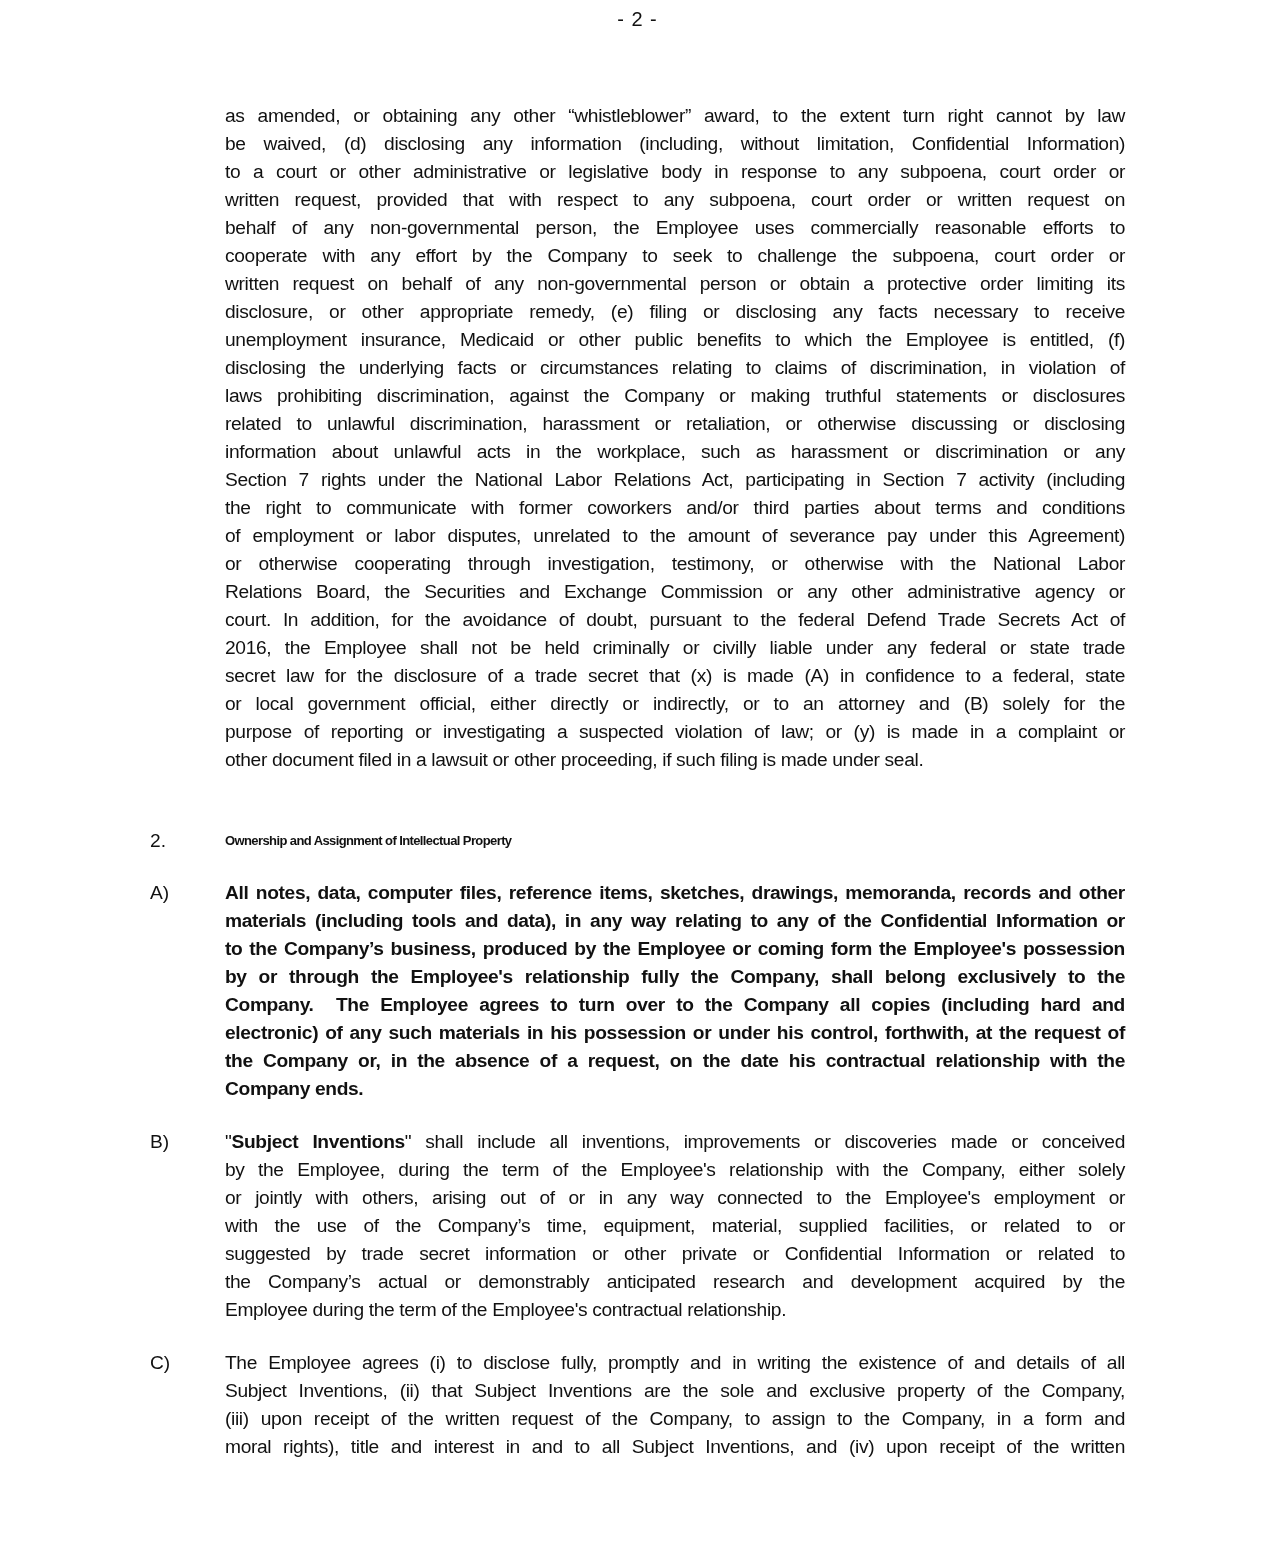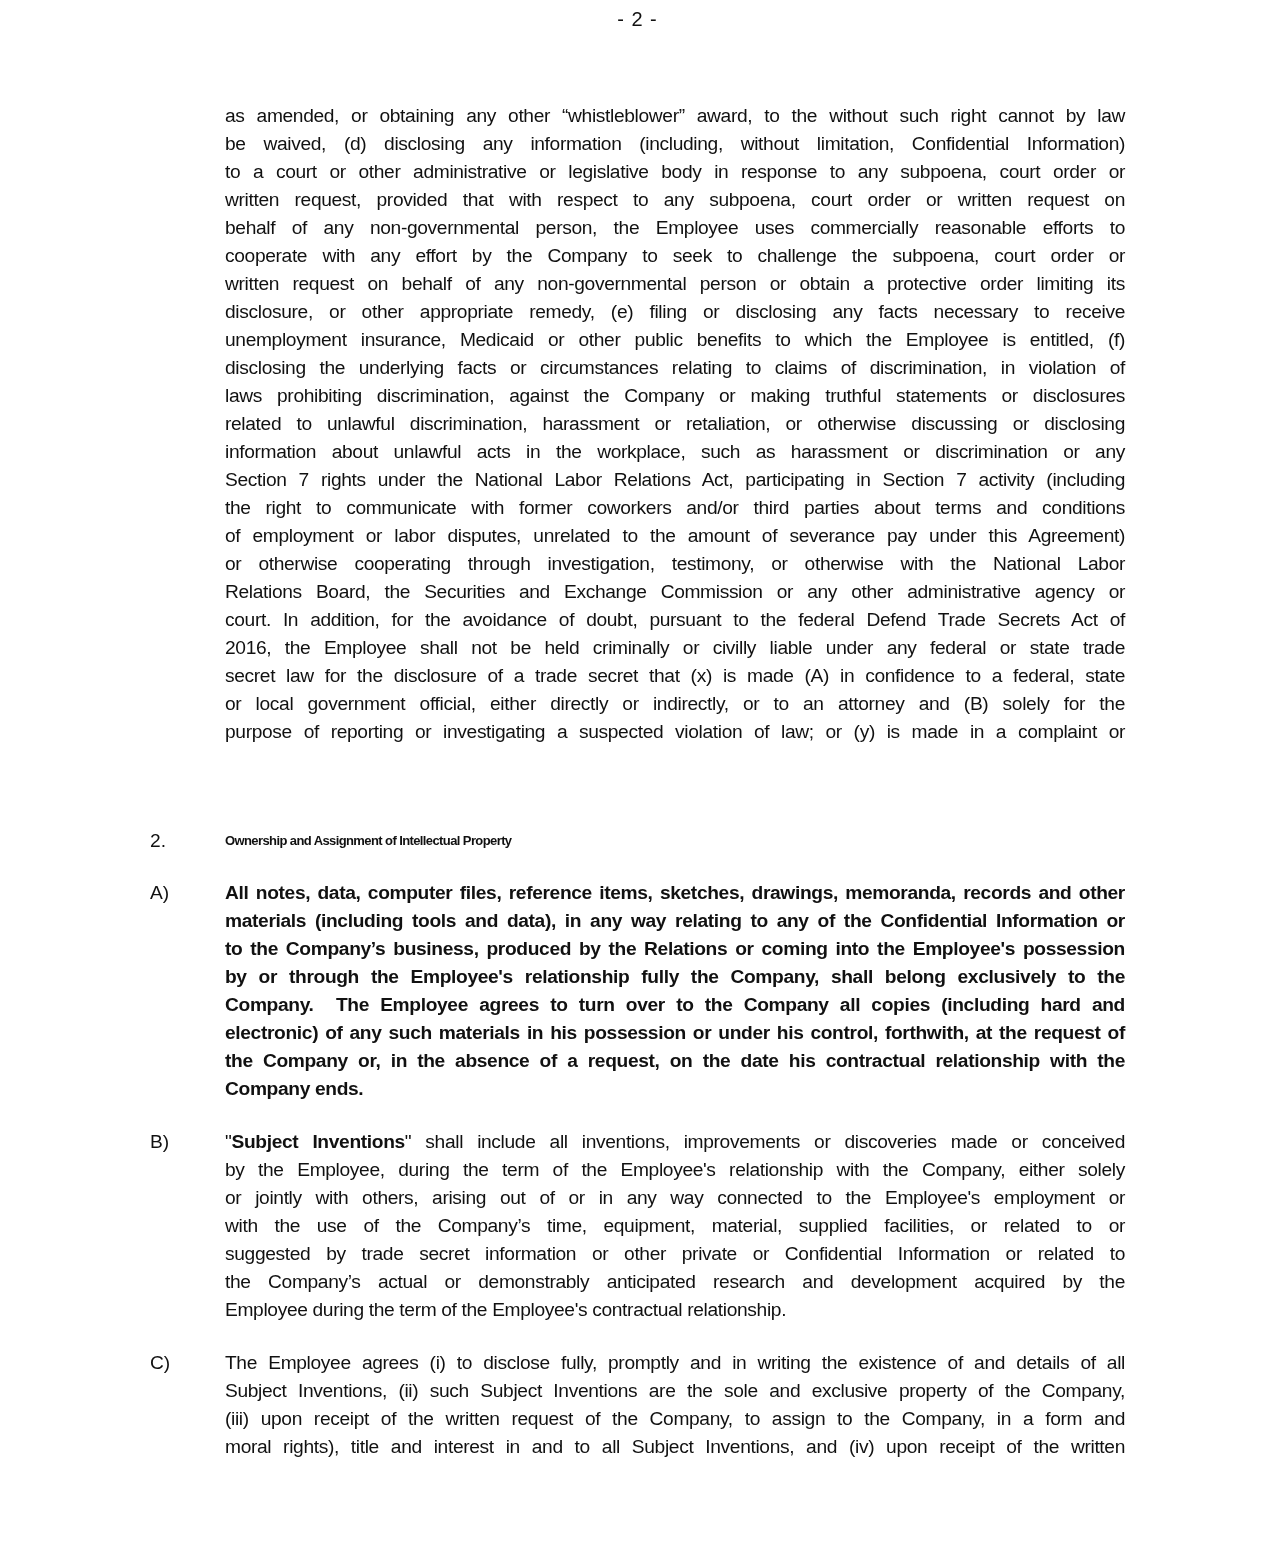--- a/index.html
+++ b/index.html
@@ -70,21 +70,21 @@
     #itemB { top: 1128px; }
     #itemC-marker { top: 1349px; }
     #itemC { top: 1349px; }
   </style>
 </head>
 <body>
 
 <div class="page-number">- 2 -</div>
 
 <div class="block" id="para-intro">
-  <div class="line">as amended, or obtaining any other “whistleblower” award, to the without such right cannot by law</div>
+  <div class="line">as amended, or obtaining any other “whistleblower” award, to the extent turn right cannot by law</div>
   <div class="line">be waived, (d) disclosing any information (including, without limitation, Confidential Information)</div>
   <div class="line">to a court or other administrative or legislative body in response to any subpoena, court order or</div>
   <div class="line">written request, provided that with respect to any subpoena, court order or written request on</div>
   <div class="line">behalf of any non-governmental person, the Employee uses commercially reasonable efforts to</div>
   <div class="line">cooperate with any effort by the Company to seek to challenge the subpoena, court order or</div>
   <div class="line">written request on behalf of any non-governmental person or obtain a protective order limiting its</div>
   <div class="line">disclosure, or other appropriate remedy, (e) filing or disclosing any facts necessary to receive</div>
   <div class="line">unemployment insurance, Medicaid or other public benefits to which the Employee is entitled, (f)</div>
   <div class="line">disclosing the underlying facts or circumstances relating to claims of discrimination, in violation of</div>
   <div class="line">laws prohibiting discrimination, against the Company or making truthful statements or disclosures</div>
@@ -93,30 +93,31 @@
   <div class="line">Section 7 rights under the National Labor Relations Act, participating in Section 7 activity (including</div>
   <div class="line">the right to communicate with former coworkers and/or third parties about terms and conditions</div>
   <div class="line">of employment or labor disputes, unrelated to the amount of severance pay under this Agreement)</div>
   <div class="line">or otherwise cooperating through investigation, testimony, or otherwise with the National Labor</div>
   <div class="line">Relations Board, the Securities and Exchange Commission or any other administrative agency or</div>
   <div class="line">court. In addition, for the avoidance of doubt, pursuant to the federal Defend Trade Secrets Act of</div>
   <div class="line">2016, the Employee shall not be held criminally or civilly liable under any federal or state trade</div>
   <div class="line">secret law for the disclosure of a trade secret that (x) is made (A) in confidence to a federal, state</div>
   <div class="line">or local government official, either directly or indirectly, or to an attorney and (B) solely for the</div>
   <div class="line">purpose of reporting or investigating a suspected violation of law; or (y) is made in a complaint or</div>
+  <div class="line last">other document filed in a lawsuit or other proceeding, if such filing is made under seal.</div>
 </div>
 
 <div class="marker" id="sec2-marker">2.</div>
 <div class="heading" id="sec2-heading">Ownership and Assignment of Intellectual Property</div>
 
 <div class="marker" id="itemA-marker">A)</div>
 <div class="block" id="itemA">
   <div class="line">All notes, data, computer files, reference items, sketches, drawings, memoranda, records and other</div>
   <div class="line">materials (including tools and data), in any way relating to any of the Confidential Information or</div>
-  <div class="line">to the Company’s business, produced by the Relations or coming into the Employee's possession</div>
+  <div class="line">to the Company’s business, produced by the Employee or coming form the Employee's possession</div>
   <div class="line">by or through the Employee's relationship fully the Company, shall belong exclusively to the</div>
   <div class="line" style="white-space: pre;">Company.  The Employee agrees to turn over to the Company all copies (including hard and</div>
   <div class="line">electronic) of any such materials in his possession or under his control, forthwith, at the request of</div>
   <div class="line">the Company or, in the absence of a request, on the date his contractual relationship with the</div>
   <div class="line last">Company ends.</div>
 </div>
 
 <div class="marker" id="itemB-marker">B)</div>
 <div class="block" id="itemB">
   <div class="line"><span>"</span><span class="bold-term">Subject Inventions</span><span>" shall include all inventions, improvements or discoveries made or conceived</span></div>
@@ -124,16 +125,16 @@
   <div class="line">or jointly with others, arising out of or in any way connected to the Employee's employment or</div>
   <div class="line">with the use of the Company’s time, equipment, material, supplied facilities, or related to or</div>
   <div class="line">suggested by trade secret information or other private or Confidential Information or related to</div>
   <div class="line">the Company’s actual or demonstrably anticipated research and development acquired by the</div>
   <div class="line last">Employee during the term of the Employee's contractual relationship.</div>
 </div>
 
 <div class="marker" id="itemC-marker">C)</div>
 <div class="block" id="itemC">
   <div class="line">The Employee agrees (i) to disclose fully, promptly and in writing the existence of and details of all</div>
-  <div class="line">Subject Inventions, (ii) such Subject Inventions are the sole and exclusive property of the Company,</div>
+  <div class="line">Subject Inventions, (ii) that Subject Inventions are the sole and exclusive property of the Company,</div>
   <div class="line">(iii) upon receipt of the written request of the Company, to assign to the Company, in a form and</div>
   <div class="line">moral rights), title and interest in and to all Subject Inventions, and (iv) upon receipt of the written</div>
 </div>
 
 </body></html>

